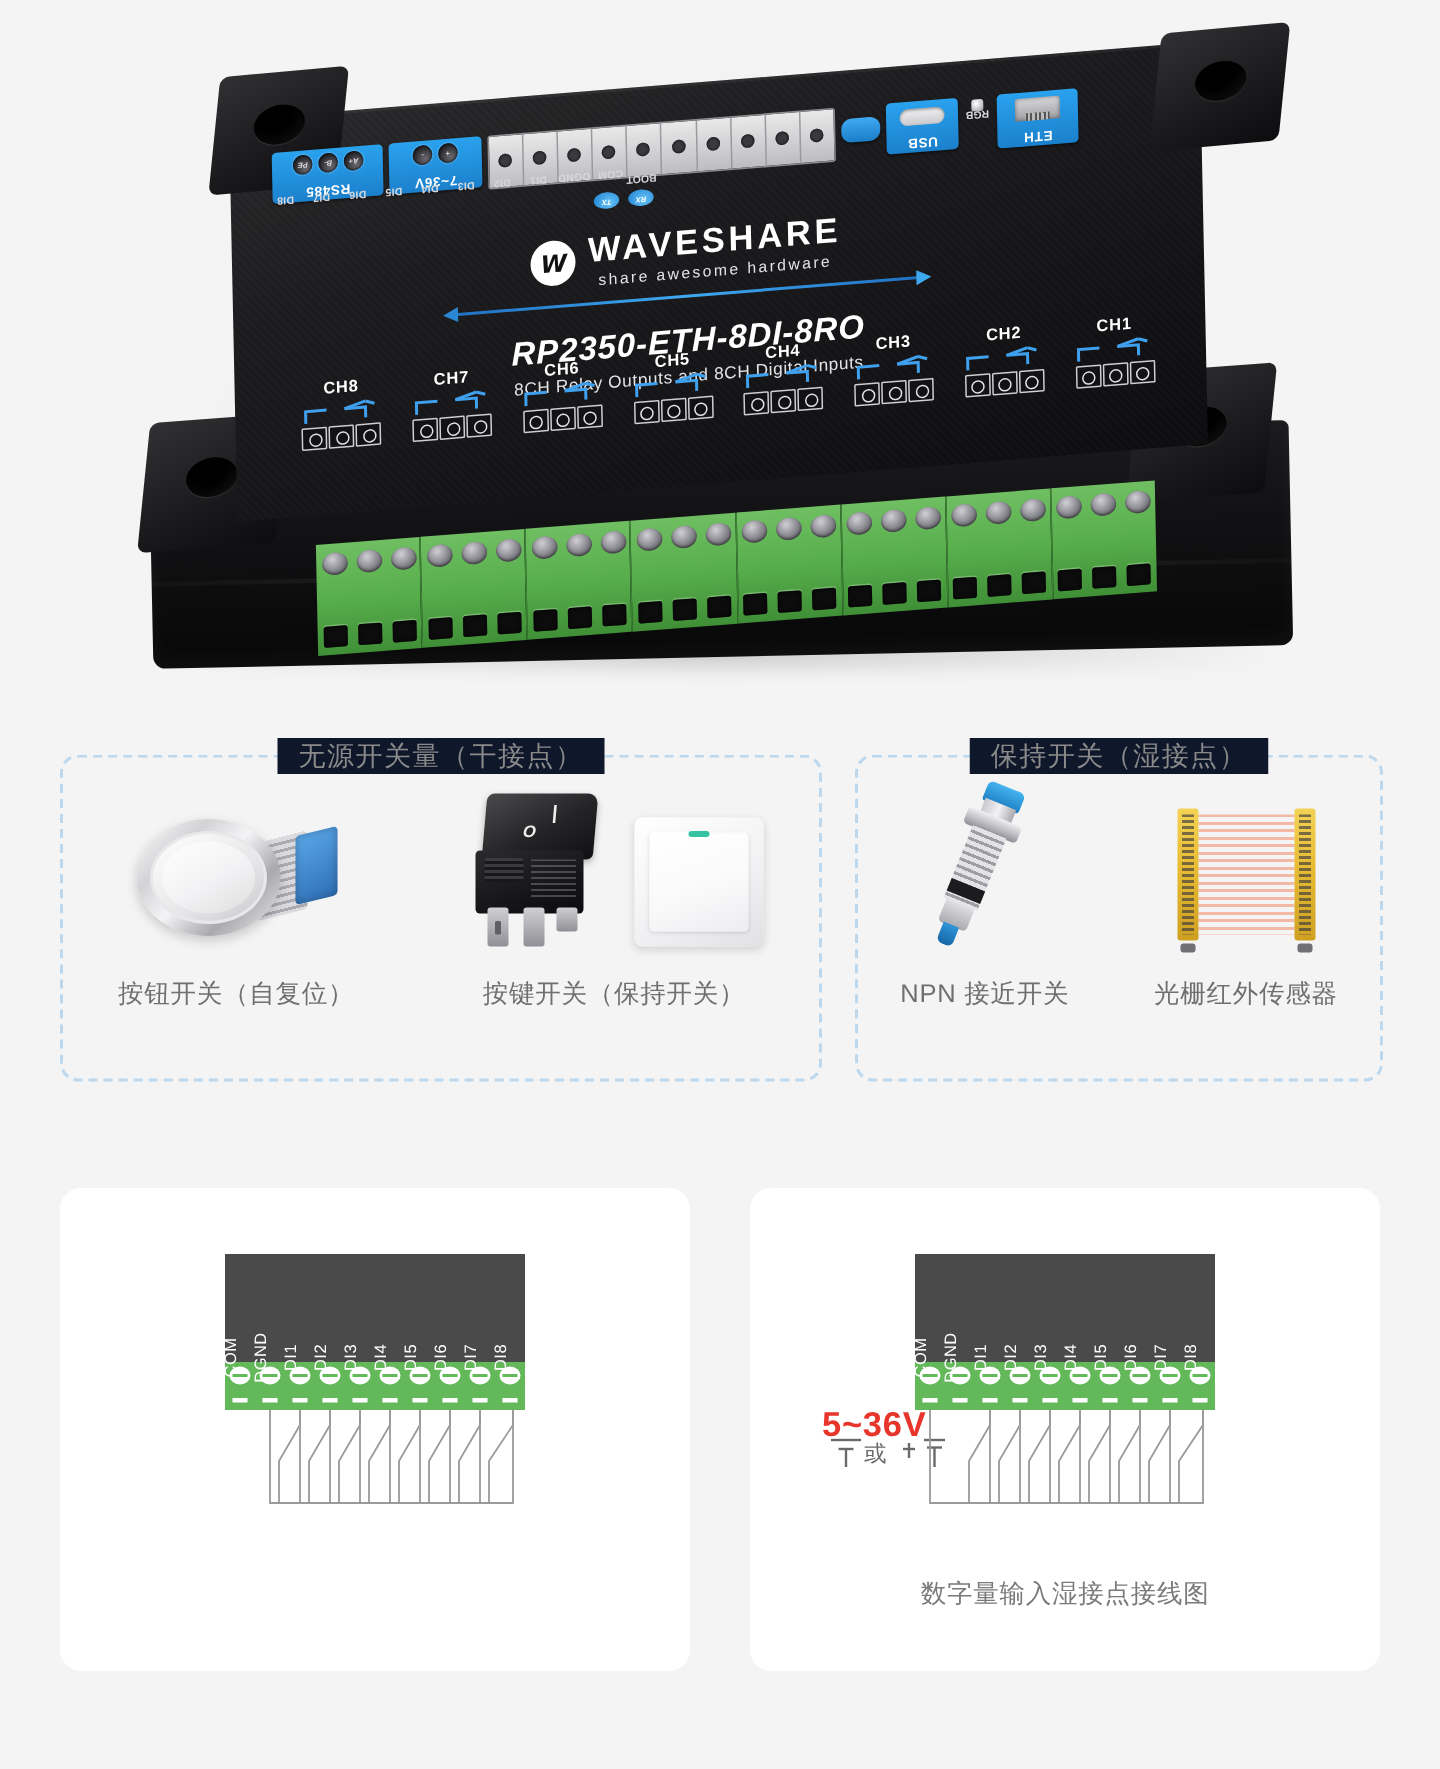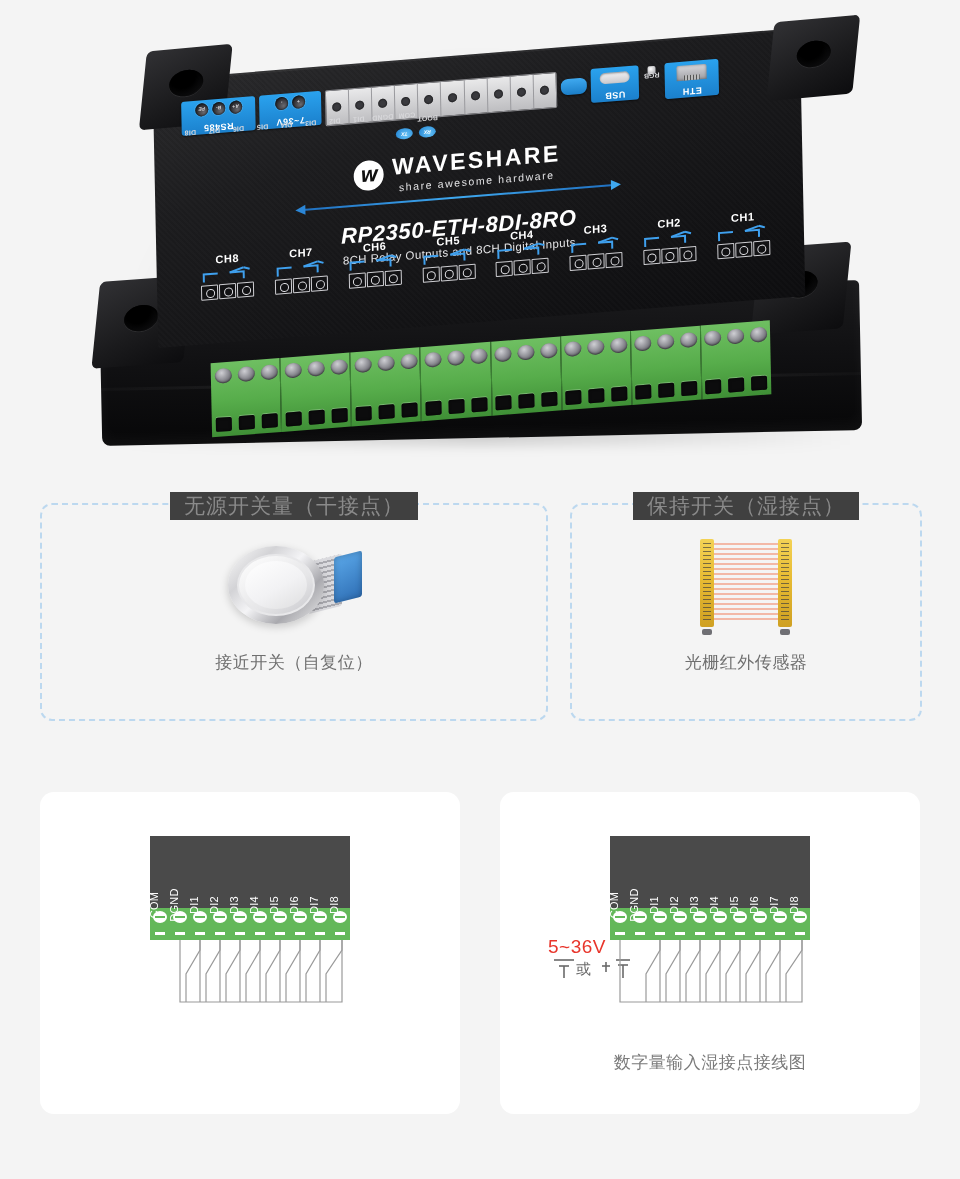--- a/index.html
+++ b/index.html
@@ -178,22 +178,22 @@
              background:radial-gradient(ellipse at 40% 30%,#cfcfd4,#7d7d84 60%,#4b4b50);
              box-shadow: inset 0 -1px 2px rgba(0,0,0,.5); }
   .gb-hole{ position:absolute; left:50%; bottom:5px; width:16px; height:14px; margin-left:-8px;
             background:#0c0c0d; border-radius:2px;
             box-shadow: inset 0 0 3px rgba(0,0,0,.9), 0 -1px 0 rgba(255,255,255,.25); }
 
   
   .panel{ position:absolute; border:2px dashed #bcd8ef; border-radius:12px;
           background:#f4f4f4; }
   .panel-title{ position:absolute; top:-13px; left:50%; transform:translateX(-50%);
-                background:#404040; padding:0 14px; white-space:nowrap;
-                font-size:21px; color:#8a8a8a; letter-spacing:1px; }
+                background:#0f172a; padding:0 14px; white-space:nowrap;
+                font-size:18px; color:#8a8a8a; letter-spacing:1px; }
   .panel-left{ left:40px; top:503px; width:508px; height:218px; }
   .panel-right{ left:570px; top:503px; width:352px; height:218px; }
   .panel-items{ position:absolute; left:0; right:0; top:18px; display:flex;
                 justify-content:space-around; align-items:flex-end; }
   .item{ text-align:center; }
   .item-art{ height:108px; display:flex; align-items:flex-end; justify-content:center; }
   .item-cap{ margin-top:20px; font-size:17px; color:#6f6f6f; letter-spacing:.5px; }
   .item-group{ display:flex; gap:18px; align-items:flex-end; }
 
   
@@ -297,21 +297,21 @@
                      font-weight:400; white-space:nowrap; letter-spacing:.3px;
                      font-family:"Liberation Sans", sans-serif; }
   .term-green{ height:32px; background:#63b85a; display:flex; }
   .term-green span{ flex:1; position:relative; }
   .tg-screw{ position:absolute; left:50%; top:3px; margin-left:-7px;
              width:14px; height:12px; border-radius:50%; background:#fff; }
   .tg-screw:after{ content:""; position:absolute; left:2px; top:5px; width:10px; height:2px; background:#63b85a; }
   .tg-slot{ position:absolute; left:50%; bottom:5px; margin-left:-5px;
             width:10px; height:3px; background:#fff; }
   .wires{ position:absolute; }
-  .volt{ position:absolute; font-size:19px; font-weight:400; color:#e8352b; letter-spacing:.5px; }
+  .volt{ position:absolute; font-size:23px; font-weight:700; color:#e8352b; letter-spacing:.5px; }
   .batt{ position:absolute; font-size:15px; color:#6a6a6a; }
 </style>
 </head>
 <body>
 
 <div class="page">
 
   <div class="hero">
     <div class="encl-shadow"></div>
     <div class="encl">
@@ -665,28 +665,62 @@
       <div class="item">
         <div class="item-art">
           <div class="pushbtn">
             <i class="pb-thread"></i>
               <i class="pb-blue"></i>
             <i class="pb-body"></i>
               <i class="pb-ring"></i>
               <i class="pb-face"></i>
           </div>
         </div>
-        <div class="item-cap">接近开关（自复位）</div>
+        <div class="item-cap">按钮开关（自复位）</div>
+      </div>
+      <div class="item">
+        <div class="item-art">
+          <div class="item-group">
+            <div class="rocker">
+              <i class="rk-cap"></i>
+                <i class="rk-body"></i>
+              <i class="rk-pin p1"></i>
+                <i class="rk-pin p2"></i>
+                <i class="rk-pin p3"></i>
+            </div>
+            <div class="wallsw">
+              <i class="ws-key"></i>
+                <i class="ws-led"></i>
+            </div>
+          </div>
+        </div>
+        <div class="item-cap">按键开关（保持开关）</div>
       </div>
     </div>
   </div>
 
   <div class="panel panel-right">
     <div class="panel-title">保持开关（湿接点）</div>
     <div class="panel-items">
+      <div class="item">
+        <div class="item-art">
+          <div class="npn">
+            <div class="npn-inner">
+              <i class="npn-tip"></i>
+                <i class="npn-neck"></i>
+                <i class="npn-nut"></i>
+              <i class="npn-thread"></i>
+                <i class="npn-band"></i>
+                <i class="npn-base"></i>
+                <i class="npn-wire"></i>
+            </div>
+          </div>
+        </div>
+        <div class="item-cap">NPN 接近开关</div>
+      </div>
       <div class="item">
         <div class="item-art">
           <div class="curtain">
             <i class="lc-beams"></i>
             <i class="lc-post l"></i>
               <i class="lc-post r"></i>
             <i class="lc-foot l"></i>
               <i class="lc-foot r"></i>
           </div>
         </div>

